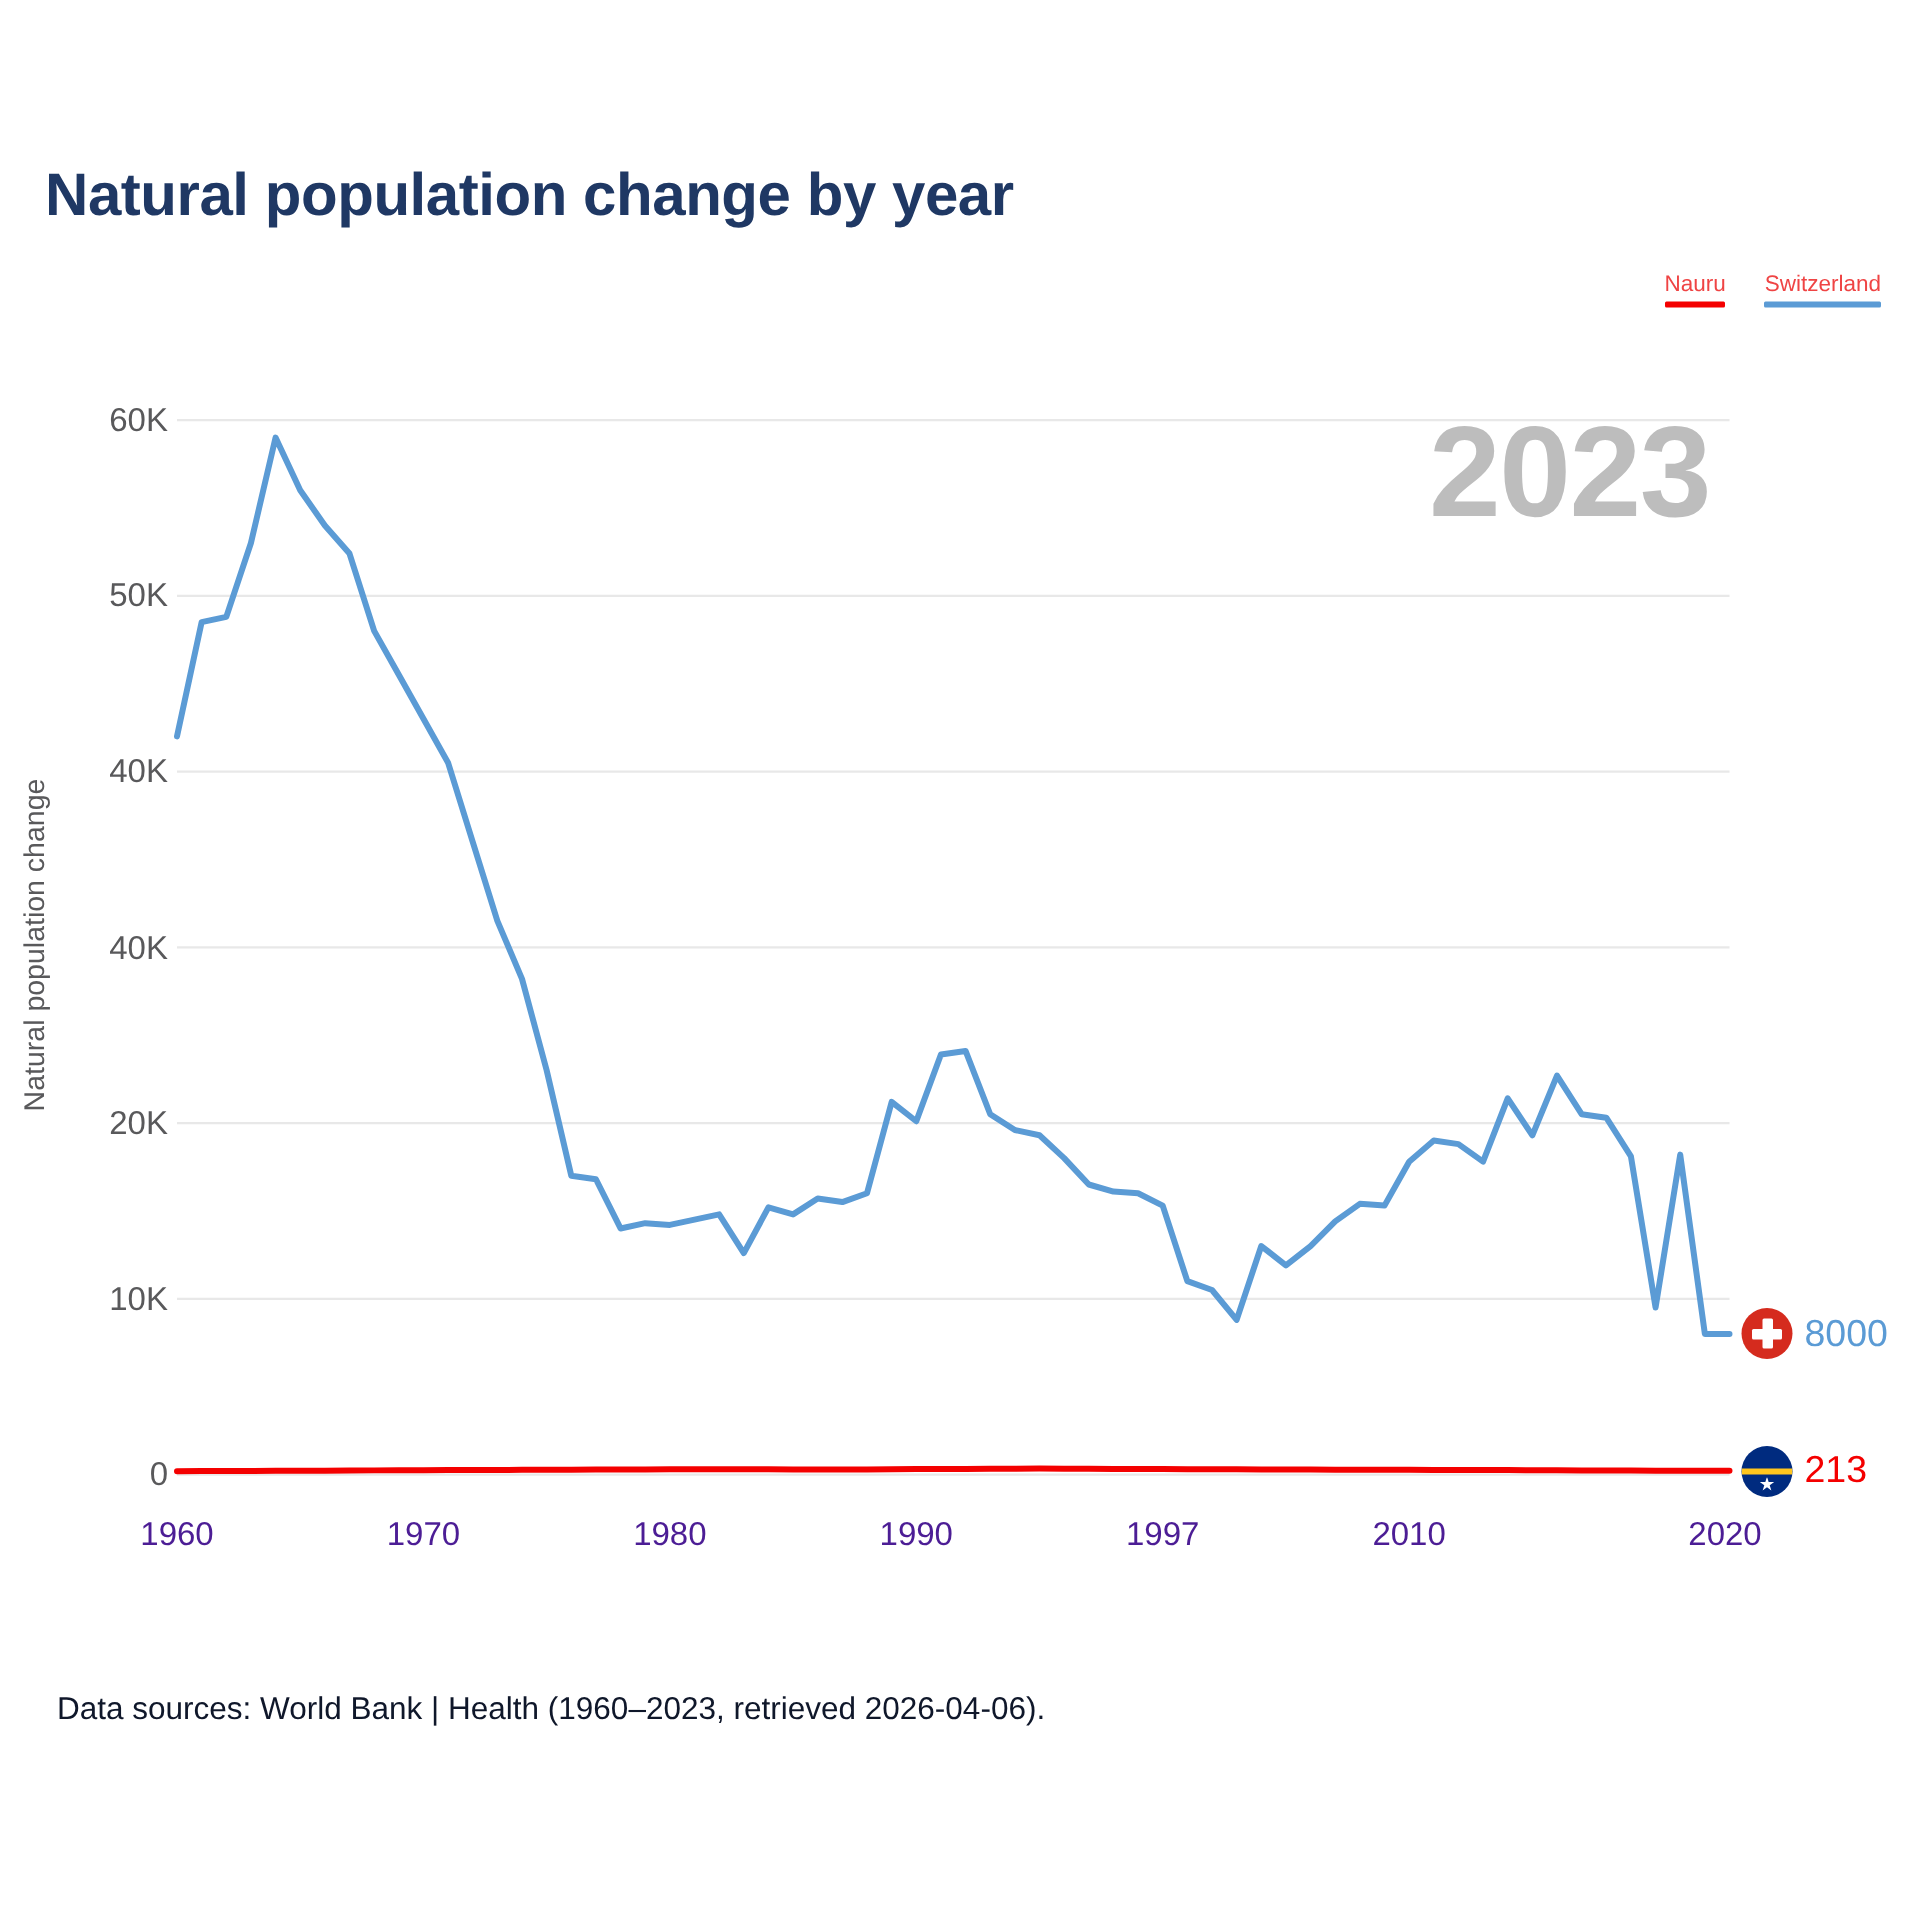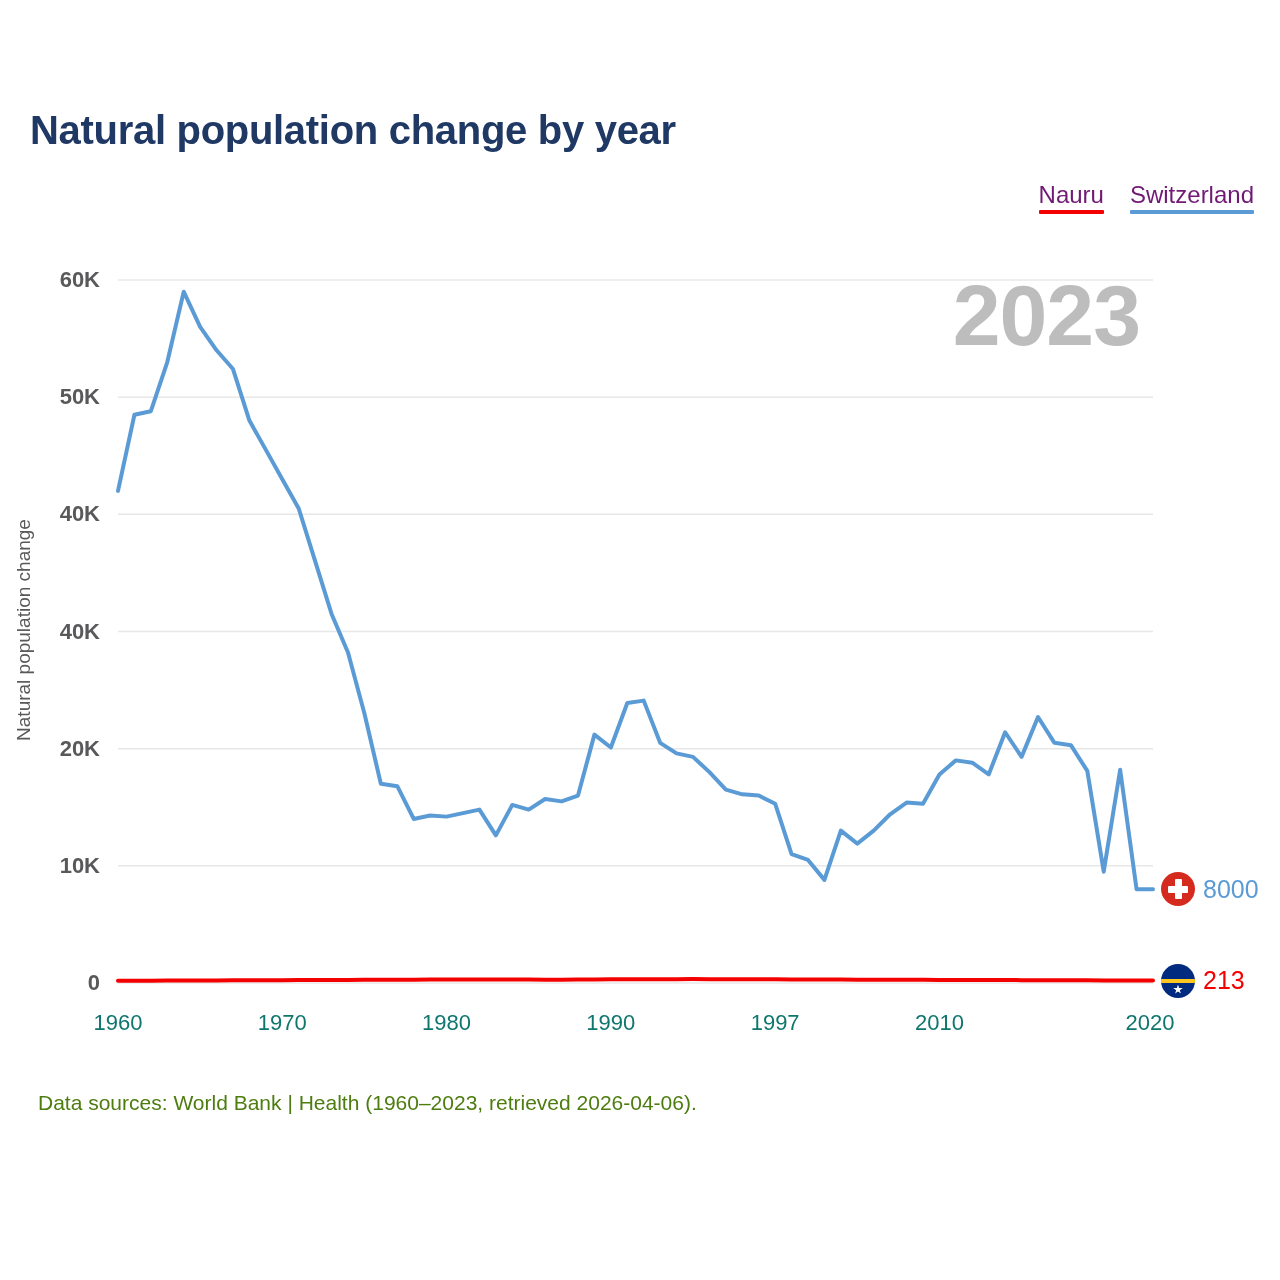--- a/index.html
+++ b/index.html
@@ -38,22 +38,22 @@
     gap: 26px;
     align-items: flex-start;
   }
   .legend-item {
     display: flex;
     flex-direction: column;
     align-items: center;
     cursor: pointer;
   }
   .legend-label {
-    font-size: 24px;
-    color: #701a75;
+    font-size: 15px;
+    color: #ef4444;
     line-height: 1.05;
     white-space: nowrap;
   }
   .legend-rule {
     height: 4px;
     width: 100%;
     margin-top: 3px;
     border-radius: 1px;
   }
   .watermark {
@@ -72,39 +72,38 @@
     left: 24px;
     top: 630px;
     transform: translate(-50%, -50%) rotate(-90deg);
     transform-origin: center center;
     font-size: 19px;
     color: #59595b;
     white-space: nowrap;
   }
   .ytick {
     position: absolute;
-    right: 16px;
+    right: 4px;
     text-align: left;
     font-size: 22px;
     color: #59595b;
     transform: translateY(-50%);
     white-space: nowrap;
-    font-weight: bold;
   }
   .ytick-wrap {
     position: absolute;
     left: 48px;
     width: 68px;
     top: 0;
     height: 1280px;
   }
   .xtick {
     position: absolute;
     font-size: 22px;
-    color: #0f766e;
+    color: #4c1d95;
     transform: translateX(-50%);
     top: 1010px;
     white-space: nowrap;
   }
   .endlabel {
     position: absolute;
     display: flex;
     align-items: center;
     gap: 8px;
     white-space: nowrap;
@@ -142,22 +141,23 @@
     top: 21px;
     width: 10px;
     height: 10px;
     background: #ffffff;
     clip-path: polygon(50% 0%, 61% 35%, 98% 35%, 68% 57%, 79% 91%, 50% 70%, 21% 91%, 32% 57%, 2% 35%, 39% 35%);
   }
   .footer {
     position: absolute;
     left: 38px;
     font-size: 21px;
-    color: #4d7c0f;
-    white-space: nowrap;
+    color: #0f172a;
+    white-space: nowrap;
+    margin-top: 37px;
   }
   .footer.l1 { top: 1091px; }
   .footer.l2 { top: 1130px; }
 </style>
 </head>
 <body>
 
 <div id="chart-root">
 
   <div class="title">Natural population change by year</div>

